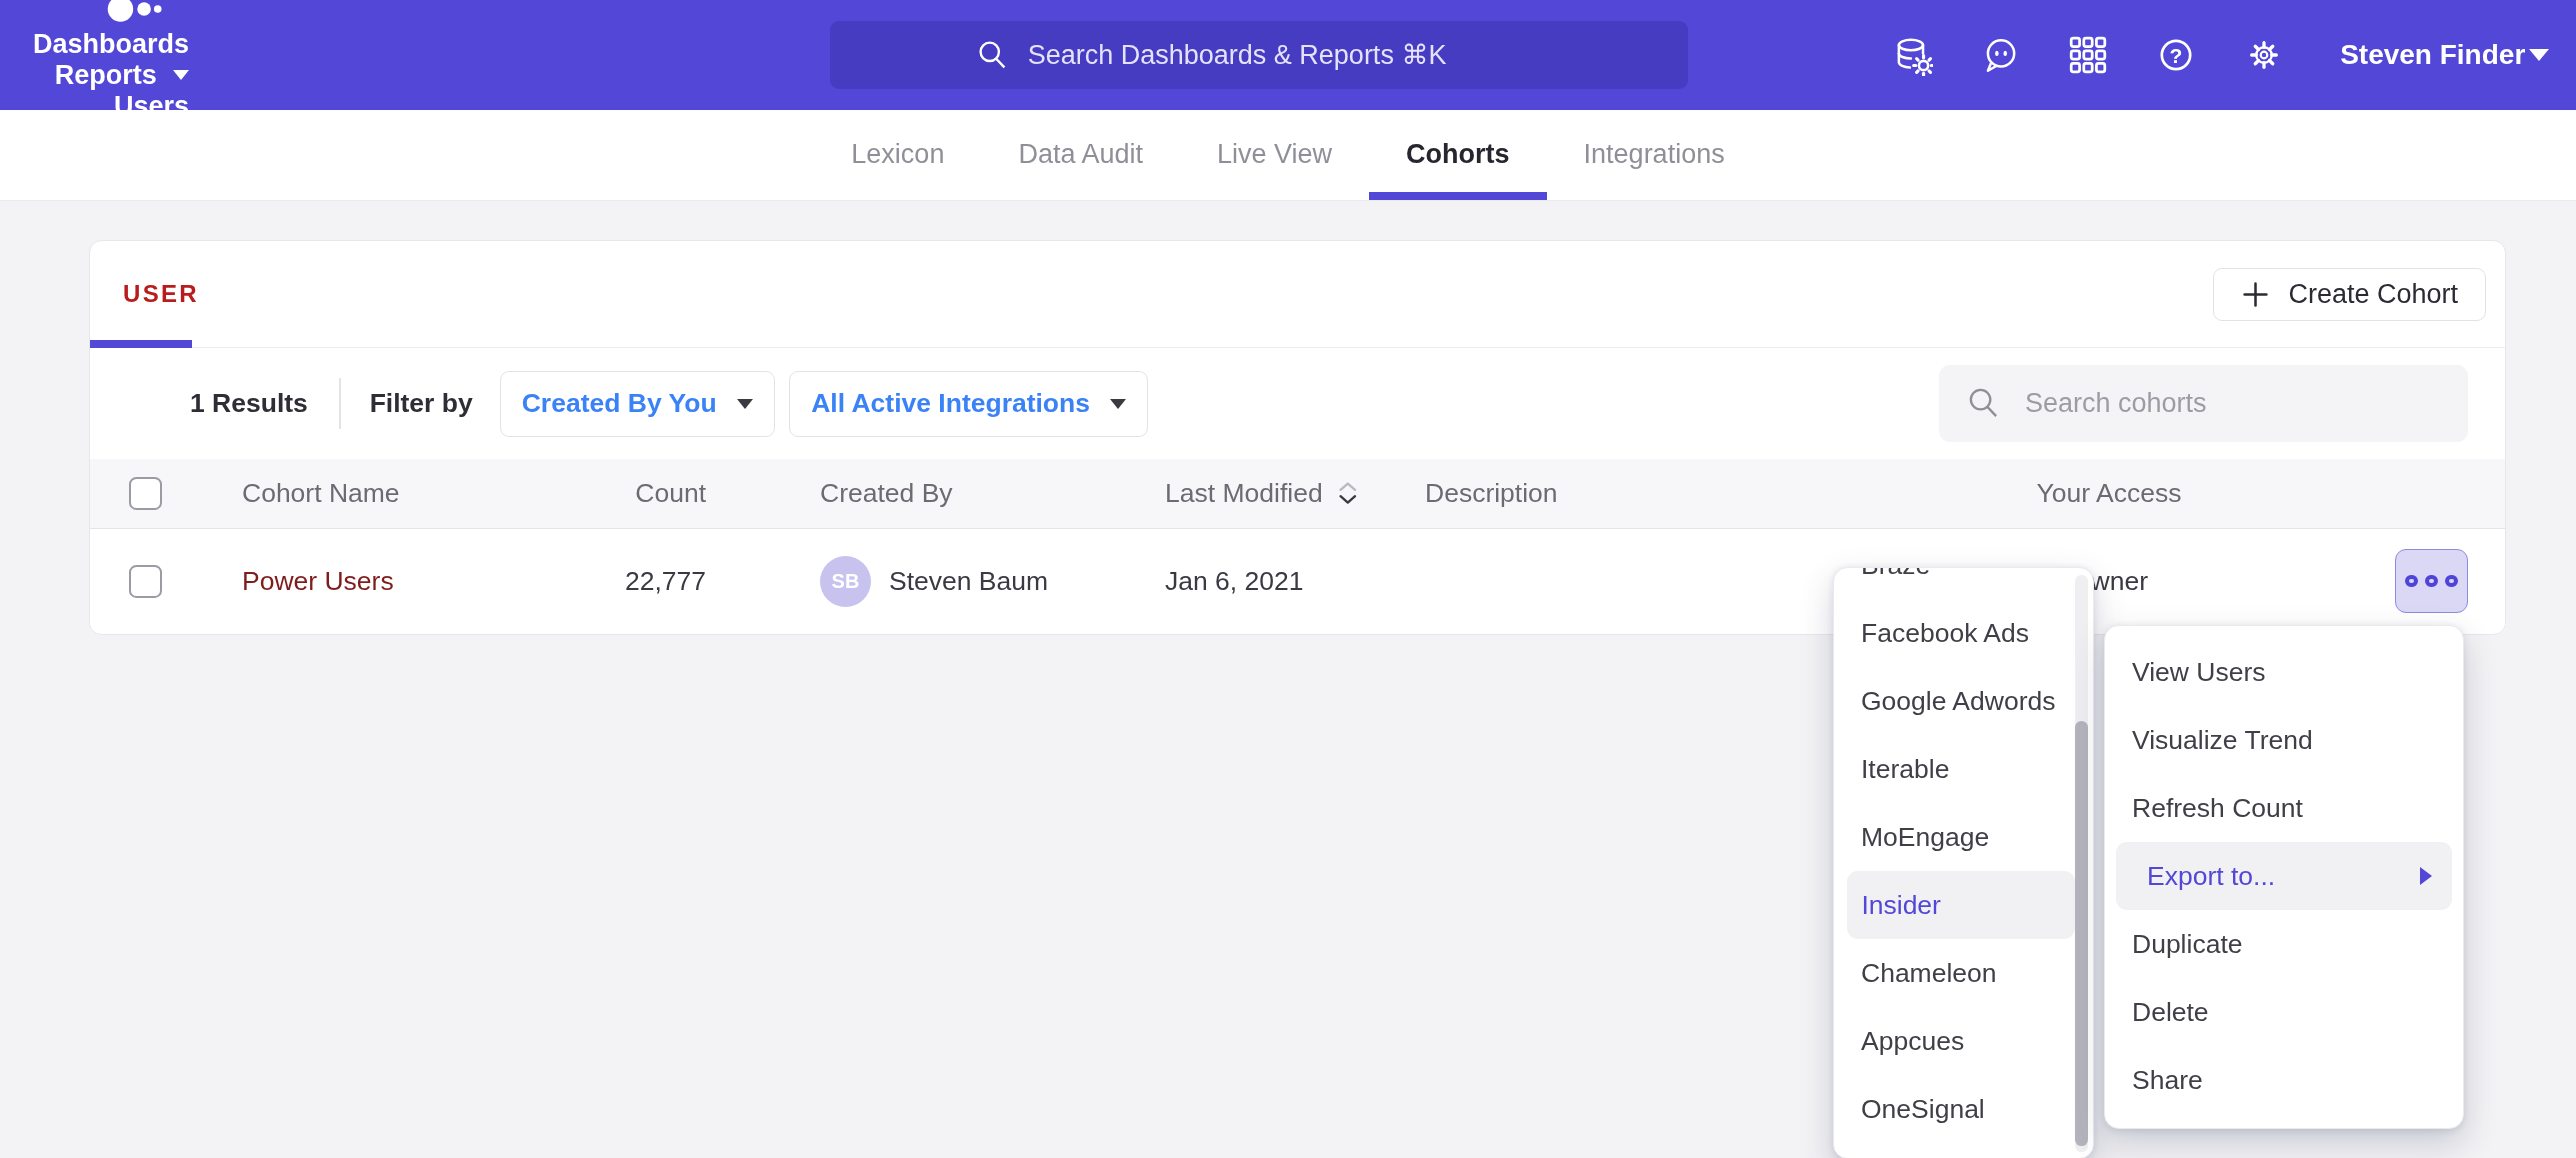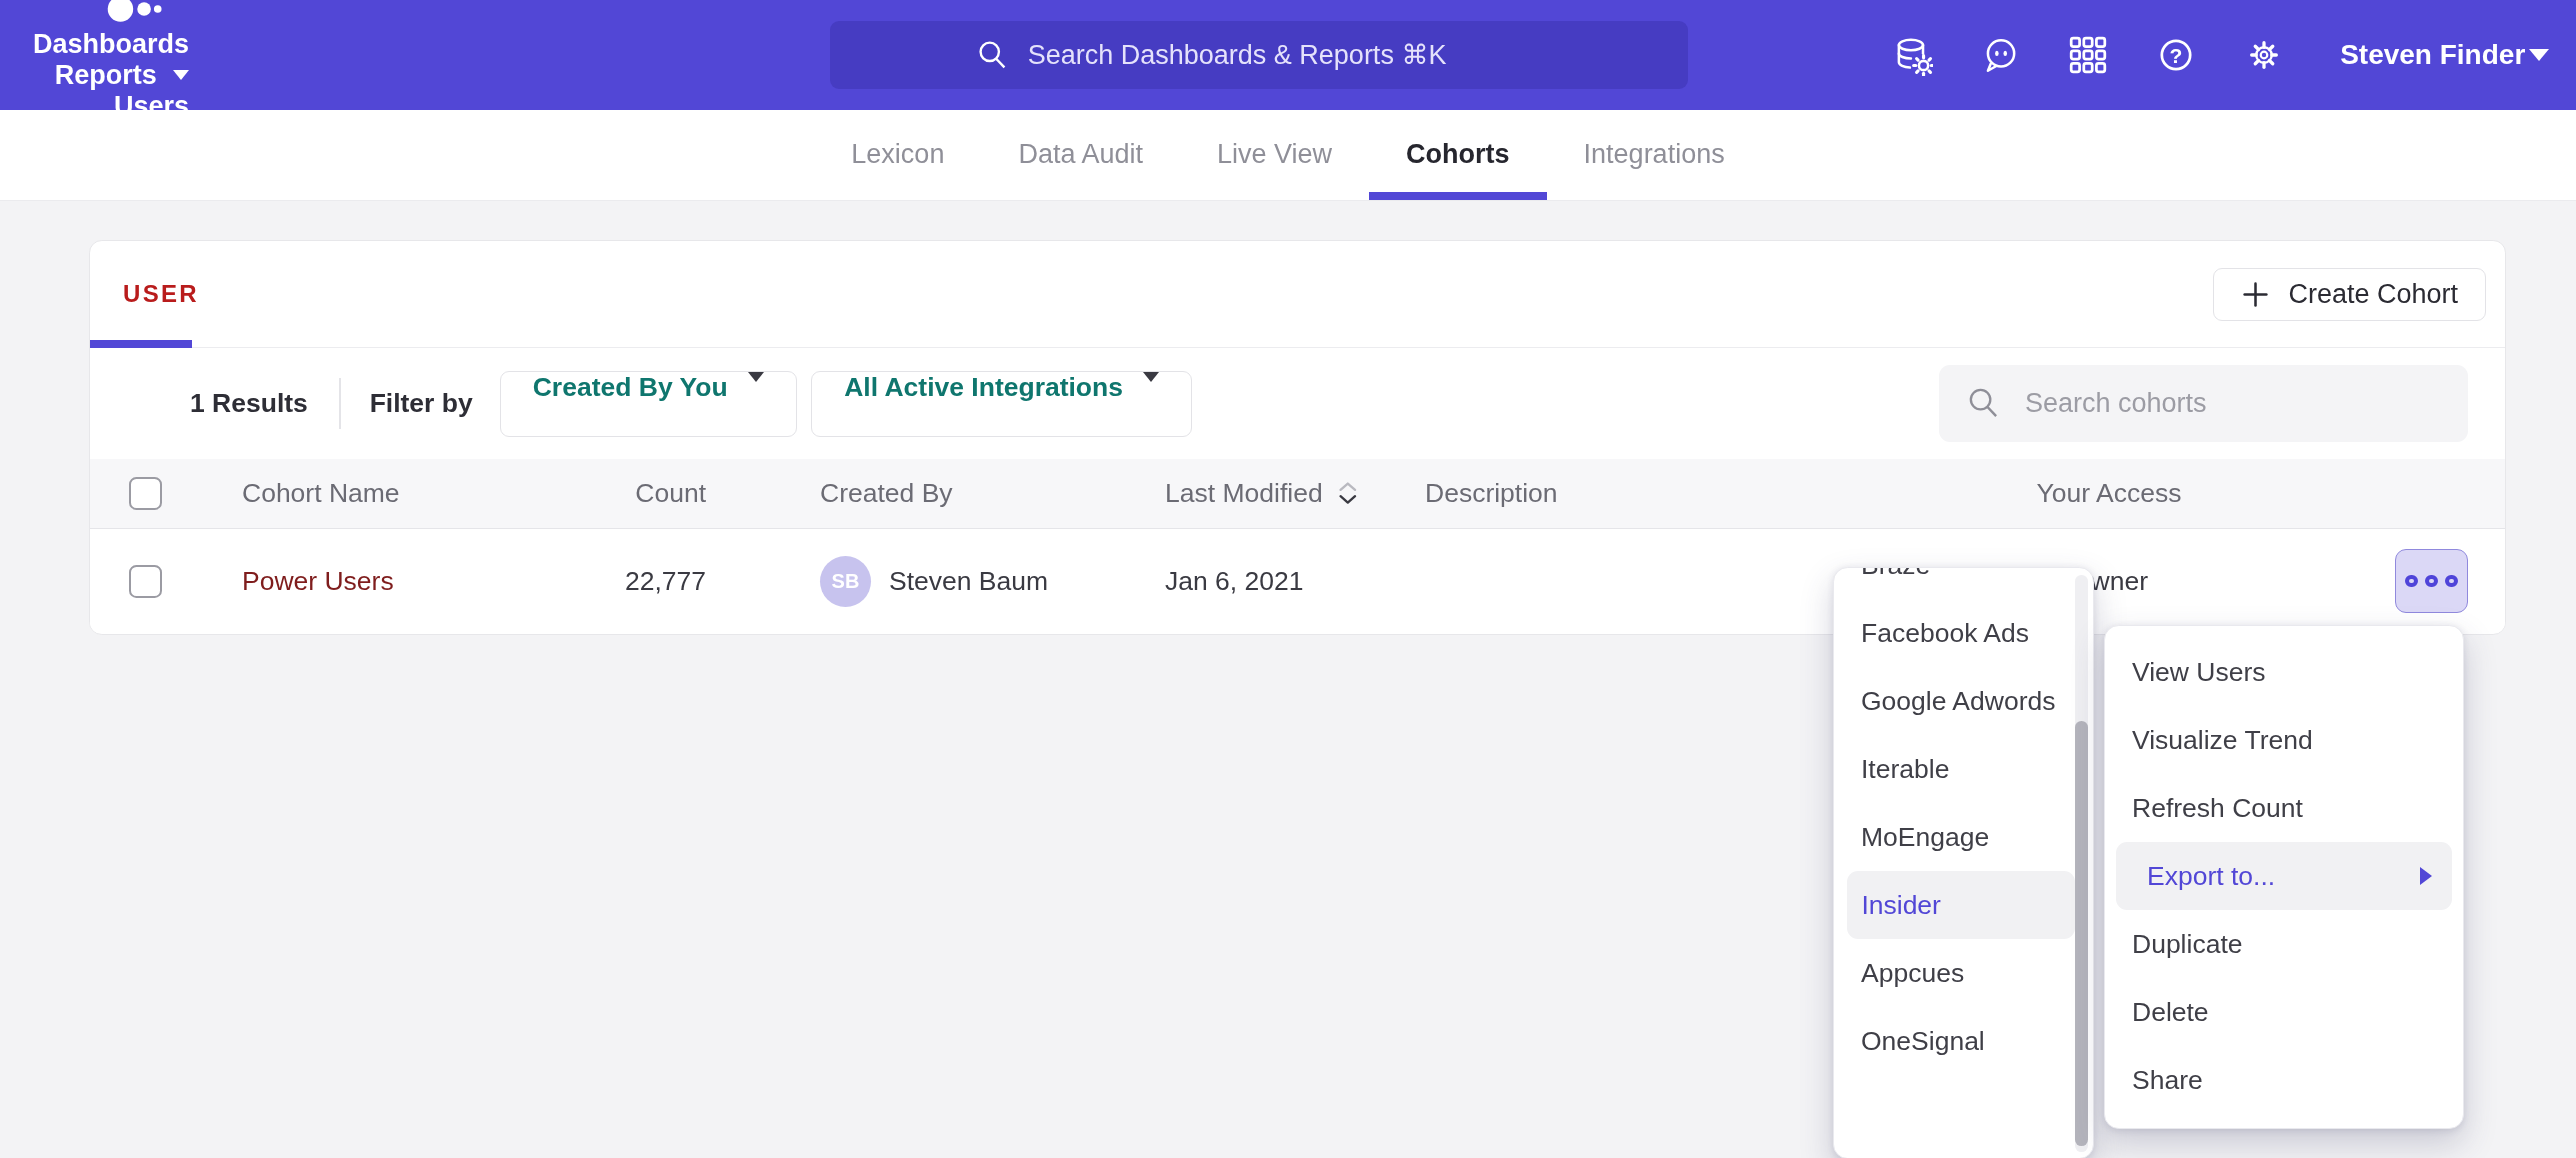--- a/index.html
+++ b/index.html
@@ -30,21 +30,21 @@
   .card{position:absolute;left:89px;top:240px;width:2417px;height:395px;background:#fff;border:0.9px solid #e7e7ea;border-radius:12.8px;overflow:hidden;box-sizing:border-box;}
   .card-header{position:relative;height:107px;border-bottom:1.8px solid #ececef;box-sizing:border-box;}
   .type-tab{position:absolute;left:0;top:0;height:105px;display:flex;align-items:center;padding:0 33px;color:#b91c1c;font-size:24px;font-weight:700;letter-spacing:2.3px;cursor:pointer;}
   .type-tab::after{content:"";position:absolute;left:0;bottom:-1.8px;width:102px;height:8.2px;background:#5247d6;}
   .create-btn{position:absolute;right:19px;top:26.5px;height:53px;padding:0 27px;border:1.8px solid #e3e3e7;border-radius:9px;background:#fff;display:flex;align-items:center;gap:18px;font-size:27px;color:#2b2b33;cursor:pointer;box-sizing:border-box;}
   
   .toolbar{position:relative;height:111px;display:flex;align-items:center;padding-left:100px;}
   .results{font-size:26.5px;font-weight:700;color:#2e2e36;margin-right:31px;}
   .vdivider{width:1.8px;height:51px;background:#e4e4e8;margin-right:29px;}
   .filter-by{font-size:26.5px;font-weight:700;color:#2e2e36;margin-right:27px;}
-  .filter-btn{height:66px;border:1.8px solid #e3e3e7;border-radius:9px;background:#fff;display:flex;align-items:flex-start;gap:20px;padding:0 32px;font-size:26.5px;font-weight:700;color:#0f766e;margin-right:14.6px;cursor:pointer;box-sizing:border-box;}
+  .filter-btn{height:66px;border:1.8px solid #e3e3e7;border-radius:9px;background:#fff;display:flex;align-items:center;gap:20px;padding:0 21px;font-size:26.5px;font-weight:700;color:#3b82f6;margin-right:14.6px;cursor:pointer;box-sizing:border-box;}
   .filter-btn .caret{border-top-color:#3a3a42;border-left-width:8.2px;border-right-width:8.2px;margin-left:0;}
   .cohort-search{position:absolute;right:37px;top:17.4px;width:529px;height:77px;background:#f4f4f6;border-radius:11px;display:flex;align-items:center;padding-left:27px;gap:22px;box-sizing:border-box;}
   .cohort-search input{background:transparent;border:none;outline:none;font-size:27px;color:#55555e;font-family:"Liberation Sans",sans-serif;width:402px;}
   .cohort-search input::placeholder{color:#9c9ca4;opacity:1;}
   
   .thead{position:relative;height:70px;background:#f7f7f9;border-bottom:0.9px solid #e5e5e9;box-sizing:border-box;font-size:26.5px;color:#6b6b74;}
   .trow{position:relative;height:104px;background:#fff;font-size:26.5px;color:#3a3a42;}
   .cell{position:absolute;top:0;height:100%;display:flex;align-items:center;}
   .c-check{left:39px;}
   .c-name{left:152px;}
@@ -266,20 +266,21 @@
   </div>
 </div>
 
 <div class="menu submenu">
   <div class="menu-item first">Braze</div>
   <div class="menu-item">Facebook Ads</div>
   <div class="menu-item">Google Adwords</div>
   <div class="menu-item">Iterable</div>
   <div class="menu-item">MoEngage</div>
   <div class="menu-item hl">Insider</div>
+  <div class="menu-item">Chameleon</div>
   <div class="menu-item">Appcues</div>
   <div class="menu-item">OneSignal</div>
   <div class="scroll-track"></div>
   <div class="scroll-thumb"></div>
 </div>
 
 <div class="menu mainmenu">
   <div class="menu-item">View Users</div>
   <div class="menu-item">Visualize Trend</div>
   <div class="menu-item">Refresh Count</div>

